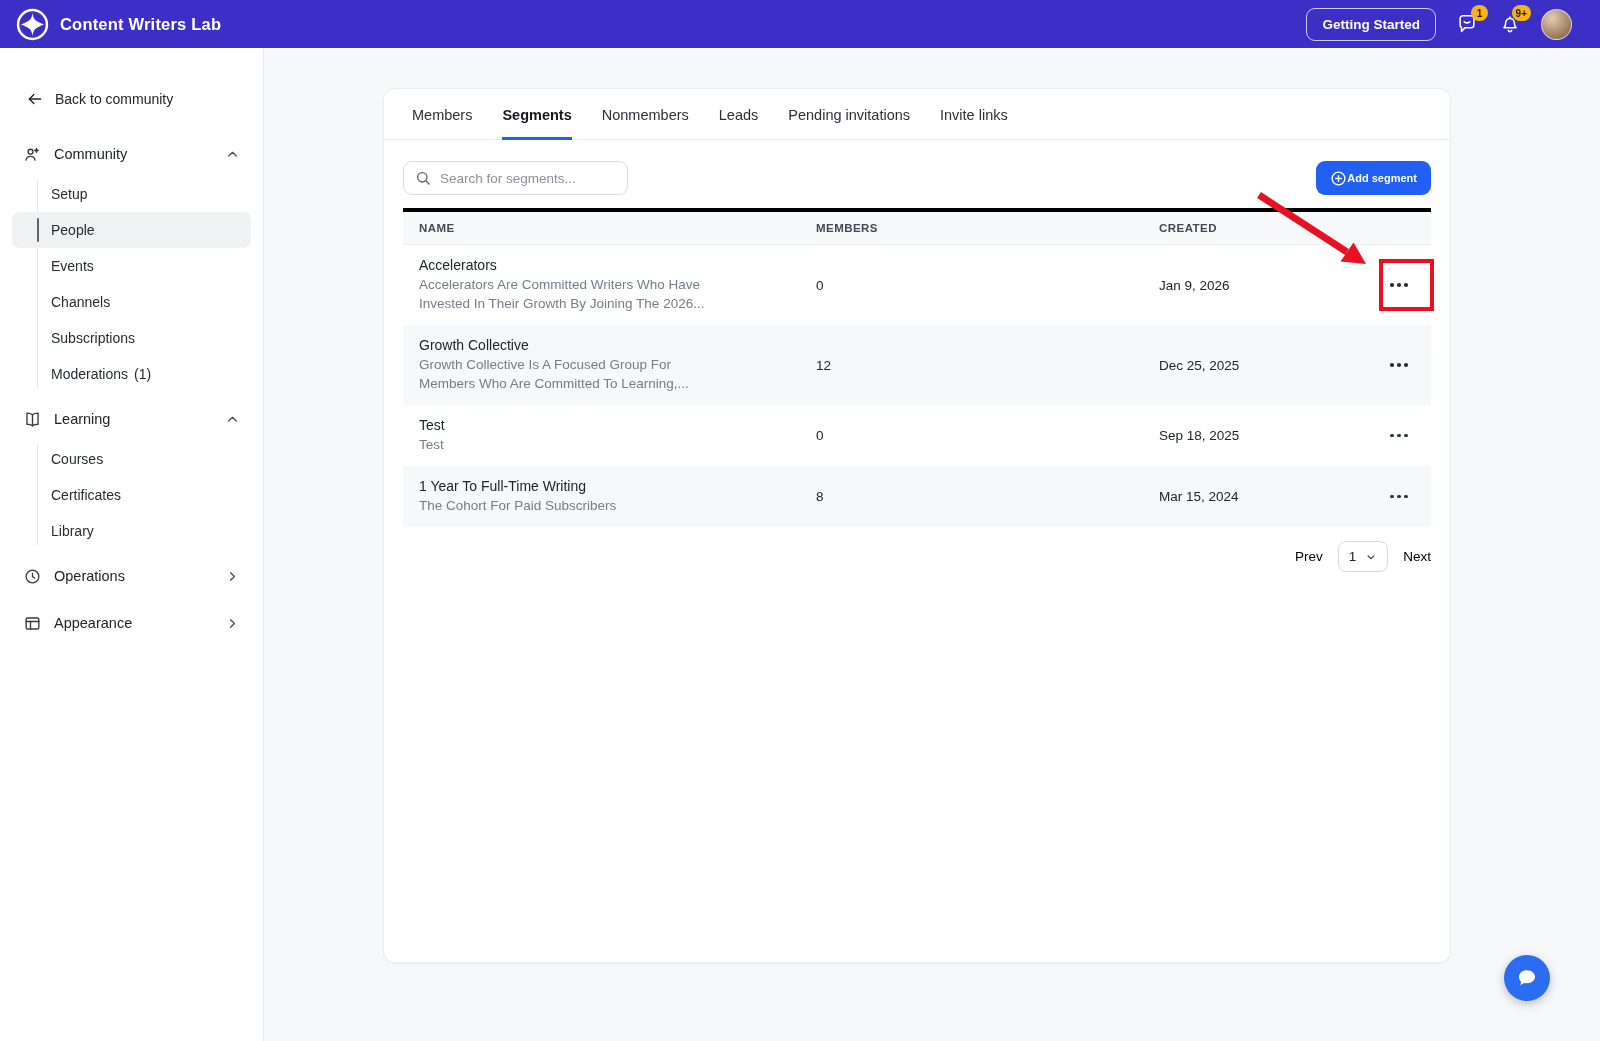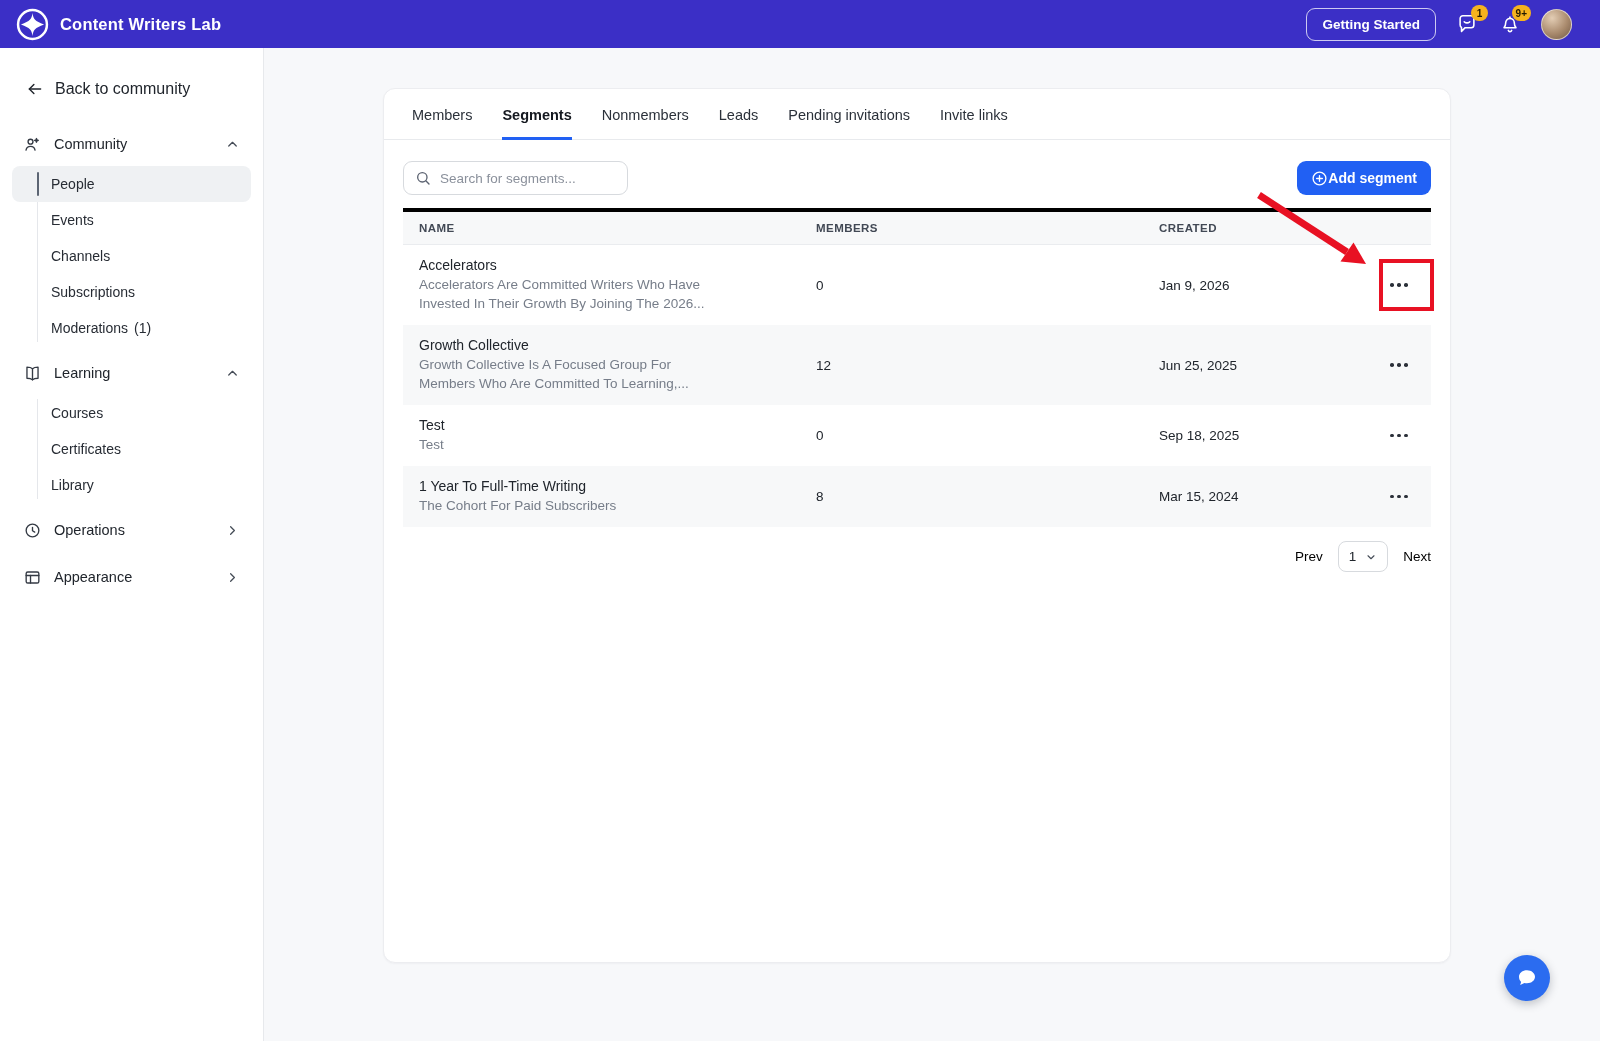--- a/index.html
+++ b/index.html
@@ -35,21 +35,21 @@
   .avatar {
     width:31px; height:31px; border-radius:50%;
     background:radial-gradient(circle at 35% 28%, #e3cdb4, #a98a6d 55%, #6f5743 100%);
     border:1.5px solid rgba(255,255,255,.6); cursor:pointer;
   }
   
   .sidebar {
     position:absolute; top:48px; left:0; width:264px; height:993px;
     background:#fff; border-right:1px solid #e7e9ec; z-index:20;
   }
-  .back-link { display:flex; align-items:center; gap:11px; margin:32px 0 26px 26px; font-size:16px; color:#20252c; cursor:pointer; }
+  .back-link { display:flex; align-items:center; gap:11px; margin:42px 0 26px 26px; font-size:14px; color:#20252c; cursor:pointer; }
   .nav { padding:0 12px; }
   .section-header {
     height:40px; display:flex; align-items:center; gap:12px;
     padding:0 11px; border-radius:8px; font-size:14.5px; color:#20252c;
     cursor:pointer; margin-top:7px;
   }
   .section-header .chev { margin-left:auto; display:flex; }
   .sicon { display:flex; color:#343a44; }
   .sublist { position:relative; margin:2px 0 6px; }
   .sublist::before { content:''; position:absolute; left:25px; top:4px; bottom:4px; width:1px; background:#e5e7eb; }
@@ -84,21 +84,21 @@
     border:1px solid #d7dade; border-radius:9px; padding:16px 11px; background:#fff;
   }
   .search-box input {
     border:none; outline:none; font-family:inherit; font-size:13.5px;
     color:#20252c; width:100%; background:transparent;
   }
   .search-box input::placeholder { color:#8a909b; }
   .add-btn {
     display:flex; align-items:center; gap:0; height:34px; padding:0 14px;
     background:#2160f3; color:#fff; border:none; border-radius:9px;
-    font-family:inherit; font-size:14px; font-weight:700; cursor:pointer;
+    font-family:inherit; font-size:11px; font-weight:700; cursor:pointer;
   }
   .table { margin:13px 19px 0; }
   .thead, .trow { display:grid; grid-template-columns:413px 343px 1fr 90px; align-items:center; }
   .thead { height:37px; background:#f7f8f9; border-top:4px solid #000000; border-bottom:1px solid #eaecef; }
   .th { font-size:11.5px; font-weight:700; color:#424955; letter-spacing:.45px; }
   .pad-l { padding-left:16px; }
   .trow.tall { height:80px; }
   .trow.short { height:61px; }
   .trow.alt { background:#f7f8f9; }
   .seg-name { font-size:14px; color:#20252c; margin-bottom:3px; }
@@ -188,20 +188,23 @@
         </svg>
       </span>
       <span>Community</span>
       <span class="chev">
         <svg width="15" height="15" viewBox="0 0 24 24" fill="none" stroke="#454c57" stroke-width="2" stroke-linecap="round" stroke-linejoin="round">
             <polyline points="6 14.5 12 8.5 18 14.5"></polyline>
           </svg>
       </span>
     </div>
     <div class="sublist">
+      <div class="subitem">
+        <span>Setup</span>
+      </div>
       <div class="subitem active">
         <span>People</span>
       </div>
       <div class="subitem">
         <span>Events</span>
       </div>
       <div class="subitem">
         <span>Channels</span>
       </div>
       <div class="subitem">
@@ -327,21 +330,21 @@
         </button>
       </div>
     </div>
 
     <div class="trow tall alt">
       <div class="pad-l">
         <div class="seg-name">Growth Collective</div>
         <div class="seg-desc">Growth Collective Is A Focused Group For Members Who Are Committed To Learning,...</div>
       </div>
       <div class="cell-members">12</div>
-      <div class="cell-created">Jun 25, 2025</div>
+      <div class="cell-created">Dec 25, 2025</div>
       <div class="cell-actions">
         <button class="dots-btn">
           <i class="dot"></i>
             <i class="dot"></i>
             <i class="dot"></i>
         </button>
       </div>
     </div>
 
     <div class="trow short">

